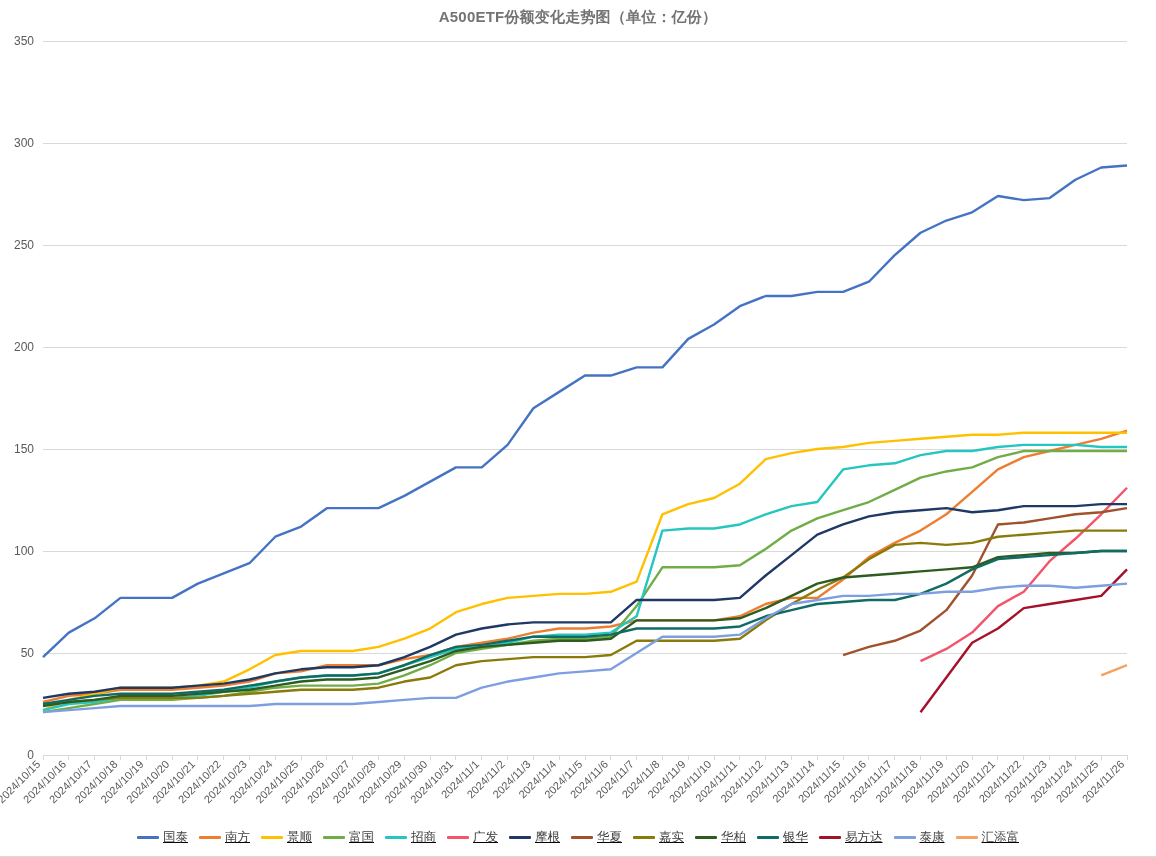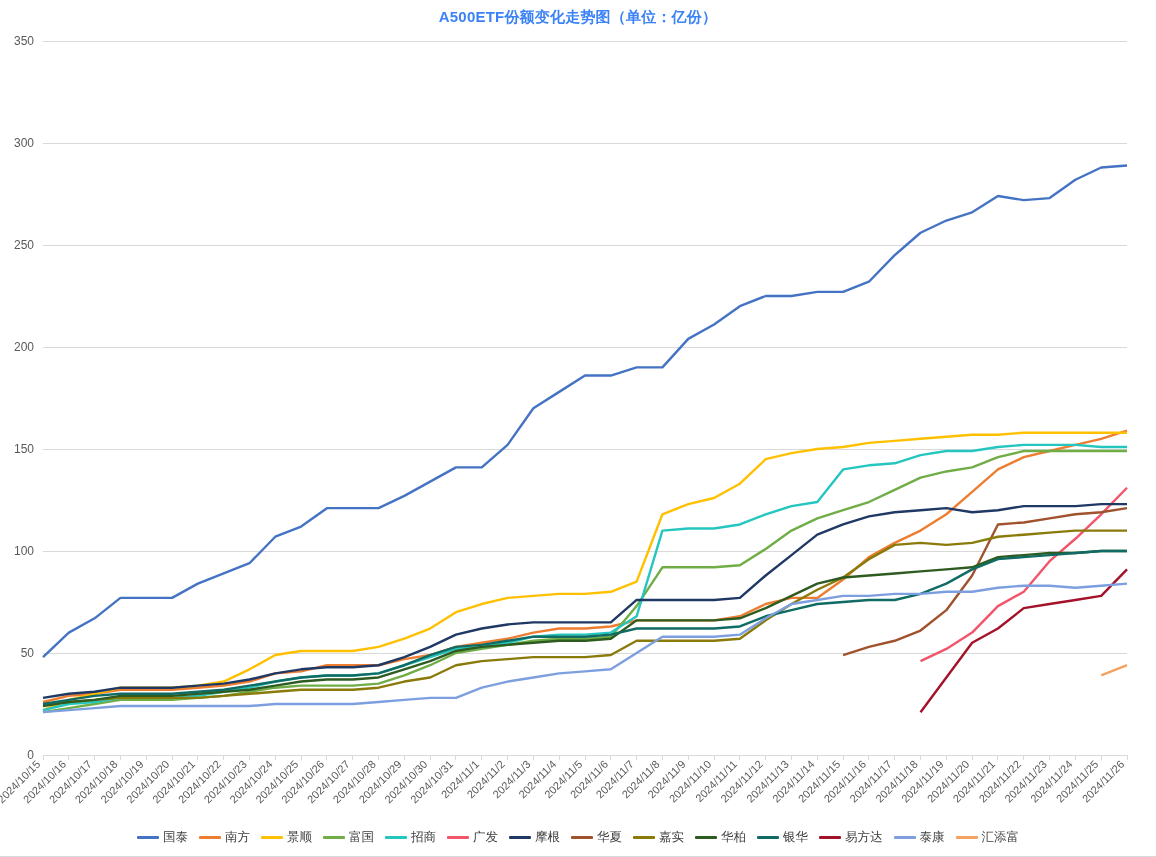--- a/index.html
+++ b/index.html
@@ -20,21 +20,21 @@
     box-sizing: border-box;
   }
   .chart-title {
     position: absolute;
     top: 8px;
     left: 0;
     width: 1156px;
     text-align: center;
     font-size: 15px;
     font-weight: bold;
-    color: #3b82f6;
+    color: #737373;
     letter-spacing: 0.2px;
   }
   svg#plot {
     position: absolute;
     top: 0;
     left: 0;
   }
   .axis-text {
     font-family: "Liberation Sans", "DejaVu Sans", sans-serif;
     font-size: 11px;
@@ -73,20 +73,21 @@
     justify-content: center;
     gap: 11px;
     border-top: 0px;
   }
   .legend-item {
     display: flex;
     flex-direction: row;
     align-items: center;
     gap: 4px;
     white-space: nowrap;
+    text-decoration: underline;
   }
   .legend-swatch {
     display: inline-block;
     width: 22px;
     height: 3px;
     border-radius: 1px;
   }
   .legend-label {
     font-size: 12.5px;
     color: #404040;

